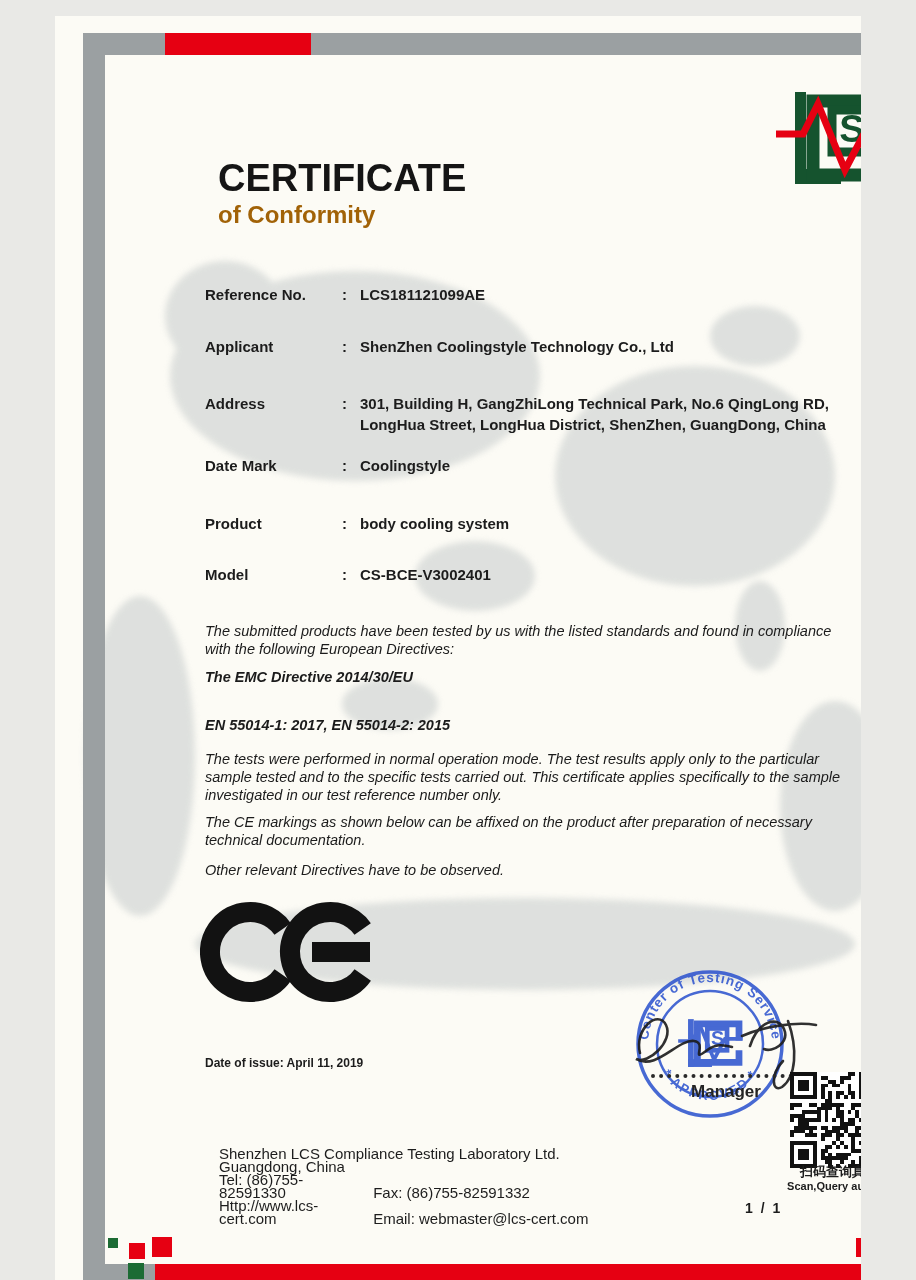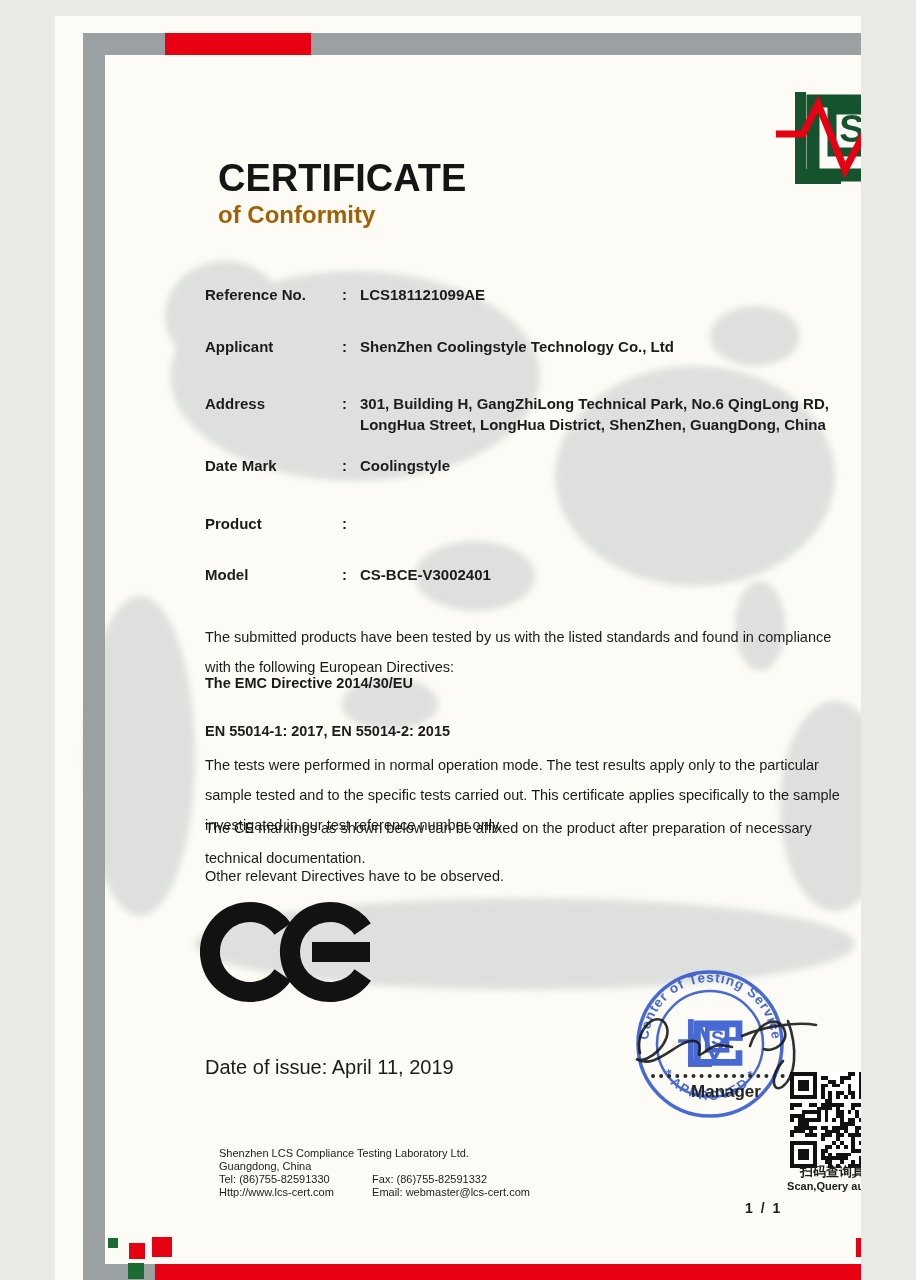--- a/index.html
+++ b/index.html
@@ -19,38 +19,38 @@
   .deco.gray{background:var(--border-gray,#9ba0a2);}
   .content{position:absolute;left:0;top:0;width:916px;height:1280px;z-index:4;}
 
   .title{position:absolute;left:163px;top:141px;font-size:38px;font-weight:bold;letter-spacing:0px;color:#151515;}
   .subtitle{position:absolute;left:163px;top:185px;font-size:24px;font-weight:bold;color:#a16207;}
 
   .logo-main{position:absolute;left:713px;top:70px;color:#15532e;}
 
   .fields{position:absolute;left:150px;top:260px;width:660px;}
   .field-row{position:absolute;left:0;display:grid;grid-template-columns:137px 18px 490px;font-size:15px;font-weight:bold;line-height:21px;}
-  .para{position:absolute;left:150px;width:645px;font-size:14.5px;line-height:30px;color:#1b1b1b;}
+  .para{position:absolute;left:150px;width:645px;font-size:14.5px;line-height:18px;color:#1b1b1b;font-style:italic;}
   .para.bold{font-weight:bold;}
 
   .ce{position:absolute;left:145px;top:880px;}
-  .date-line{position:absolute;left:150px;top:1040px;font-size:20px;font-weight:normal;}
+  .date-line{position:absolute;left:150px;top:1040px;font-size:12px;font-weight:bold;}
 
   .stamp{position:absolute;left:575px;top:948px;}
   .signature{position:absolute;left:565px;top:975px;}
   .dotline{position:absolute;left:596px;top:1058px;width:150px;border-top:4px dotted #2a2a2a;}
   .manager{position:absolute;left:596px;top:1066px;width:150px;text-align:center;font-size:17px;font-weight:bold;color:#242424;}
 
   .qr{position:absolute;left:735px;top:1056px;}
   .qr-caption{position:absolute;left:710px;top:1148px;width:148px;text-align:center;line-height:1.25;}
   .qr-caption .zh{font-size:13px;font-weight:bold;}
   .qr-caption .en{font-size:11px;font-weight:bold;text-align:right;}
   .pageno{position:absolute;left:690px;top:1184px;font-size:14px;font-weight:bold;letter-spacing:2px;}
 
-  .footer{position:absolute;left:164px;top:1131px;font-size:11px;line-height:13px;color:#1d1d1d;}
+  .footer{position:absolute;left:164px;top:1131px;font-size:15px;line-height:13px;color:#1d1d1d;}
   .footer .col1{display:inline-block;width:150px;}
 </style>
 </head>
 <body>
 
 <div class="page">
 
   <svg width="0" height="0" style="position:absolute" aria-hidden="true">
     <defs>
       <g id="lcs">
@@ -120,20 +120,21 @@
         <span>301, Building H, GangZhiLong Technical Park, No.6 QingLong RD, LongHua Street, LongHua District, ShenZhen, GuangDong, China</span>
       </div>
       <div class="field-row" style="top:179px">
         <span>Date Mark</span>
         <span>:</span>
         <span>Coolingstyle</span>
       </div>
       <div class="field-row" style="top:237px">
         <span>Product</span>
         <span>:</span>
+        <span>body cooling system</span>
       </div>
       <div class="field-row" style="top:288px">
         <span>Model</span>
         <span>:</span>
         <span>CS-BCE-V3002401</span>
       </div>
     </div>
 
     <div class="para" style="top:606px">The submitted products have been tested by us with the listed standards and found in compliance with the following European Directives:</div>
     <div class="para bold" style="top:652px">The EMC Directive 2014/30/EU</div>

